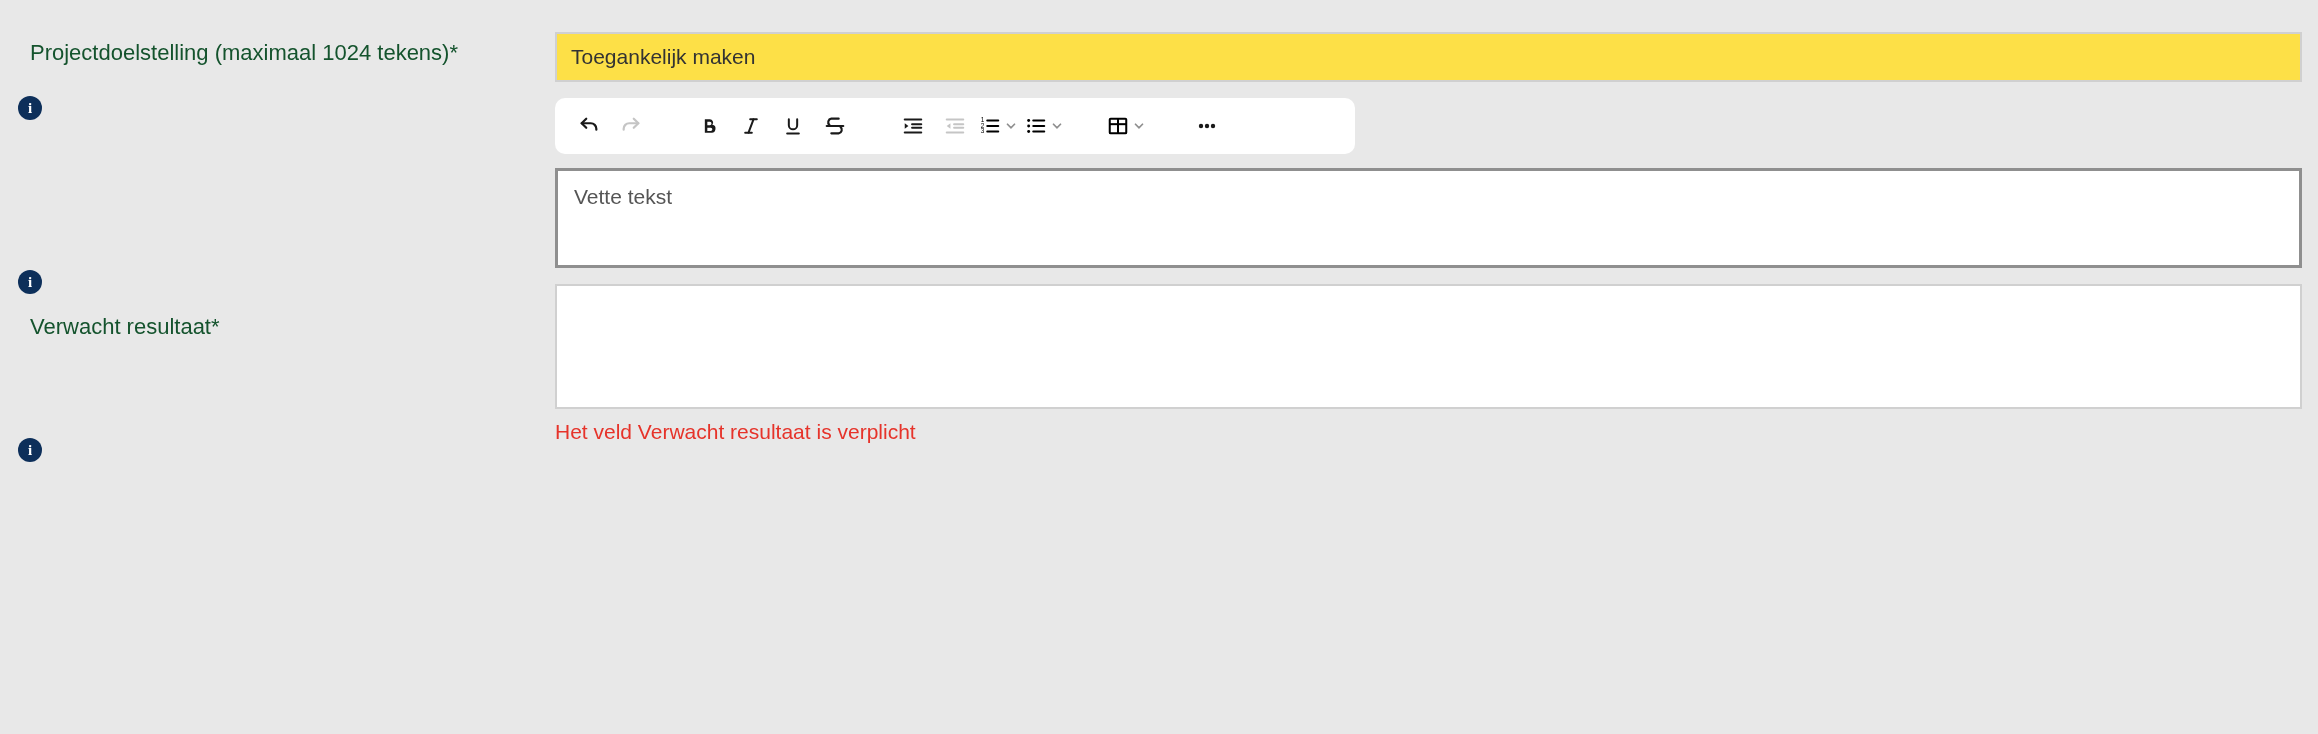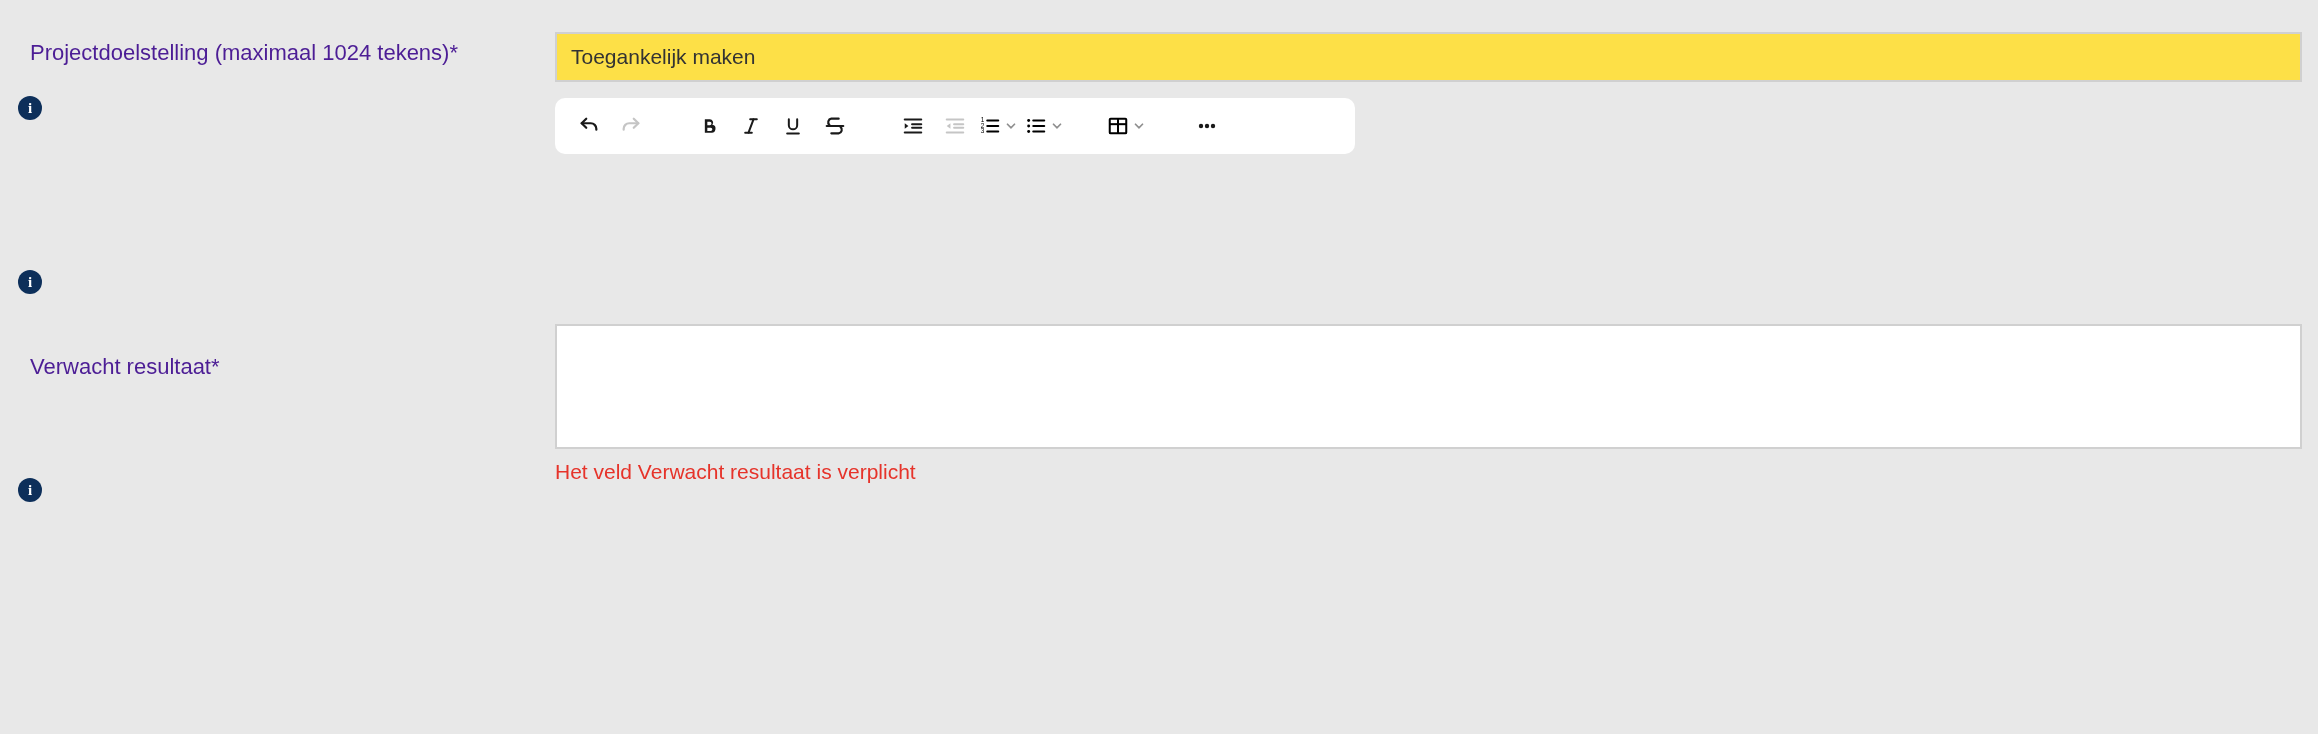--- a/index.html
+++ b/index.html
@@ -17,21 +17,21 @@
     }
     .label-col {
       width: 545px;
       padding: 30px 0 0 20px;
       flex-shrink: 0;
       position: relative;
       min-height: 100px;
     }
     .label-col.tall { min-height: 130px; }
     .field-label {
-      color: #4c1d95;
+      color: #14532d;
       font-size: 22px;
       font-weight: 400;
     }
     .info-icon {
       position: absolute;
       left: 8px;
       width: 24px;
       height: 24px;
       border-radius: 50%;
       background: #0d2f5a;
@@ -238,23 +238,26 @@
           </svg>
       </div>
     </div>
   </div>
 </div>
 
 <div class="form-row">
   <div class="label-col tall">
     <div class="info-icon info-2">i</div>
   </div>
+  <div class="input-col" style="padding-top:0;">
+    <div class="rich-editor" contenteditable="true" style="">Vette tekst</div>
+  </div>
 </div>
 
-<div class="form-row" style="margin-top:40px;align-items:flex-end;">
+<div class="form-row" style="align-items:flex-end;">
   <div class="label-col" style="min-height:160px;">
     <div class="field-label">Verwacht resultaat*</div>
     <div class="info-icon info-3">i</div>
   </div>
   <div class="input-col" style="padding-top:0;">
     <textarea class="textarea-empty" style=""></textarea>
     <div class="error-msg">Het veld Verwacht resultaat is verplicht</div>
   </div>
 </div>
 

